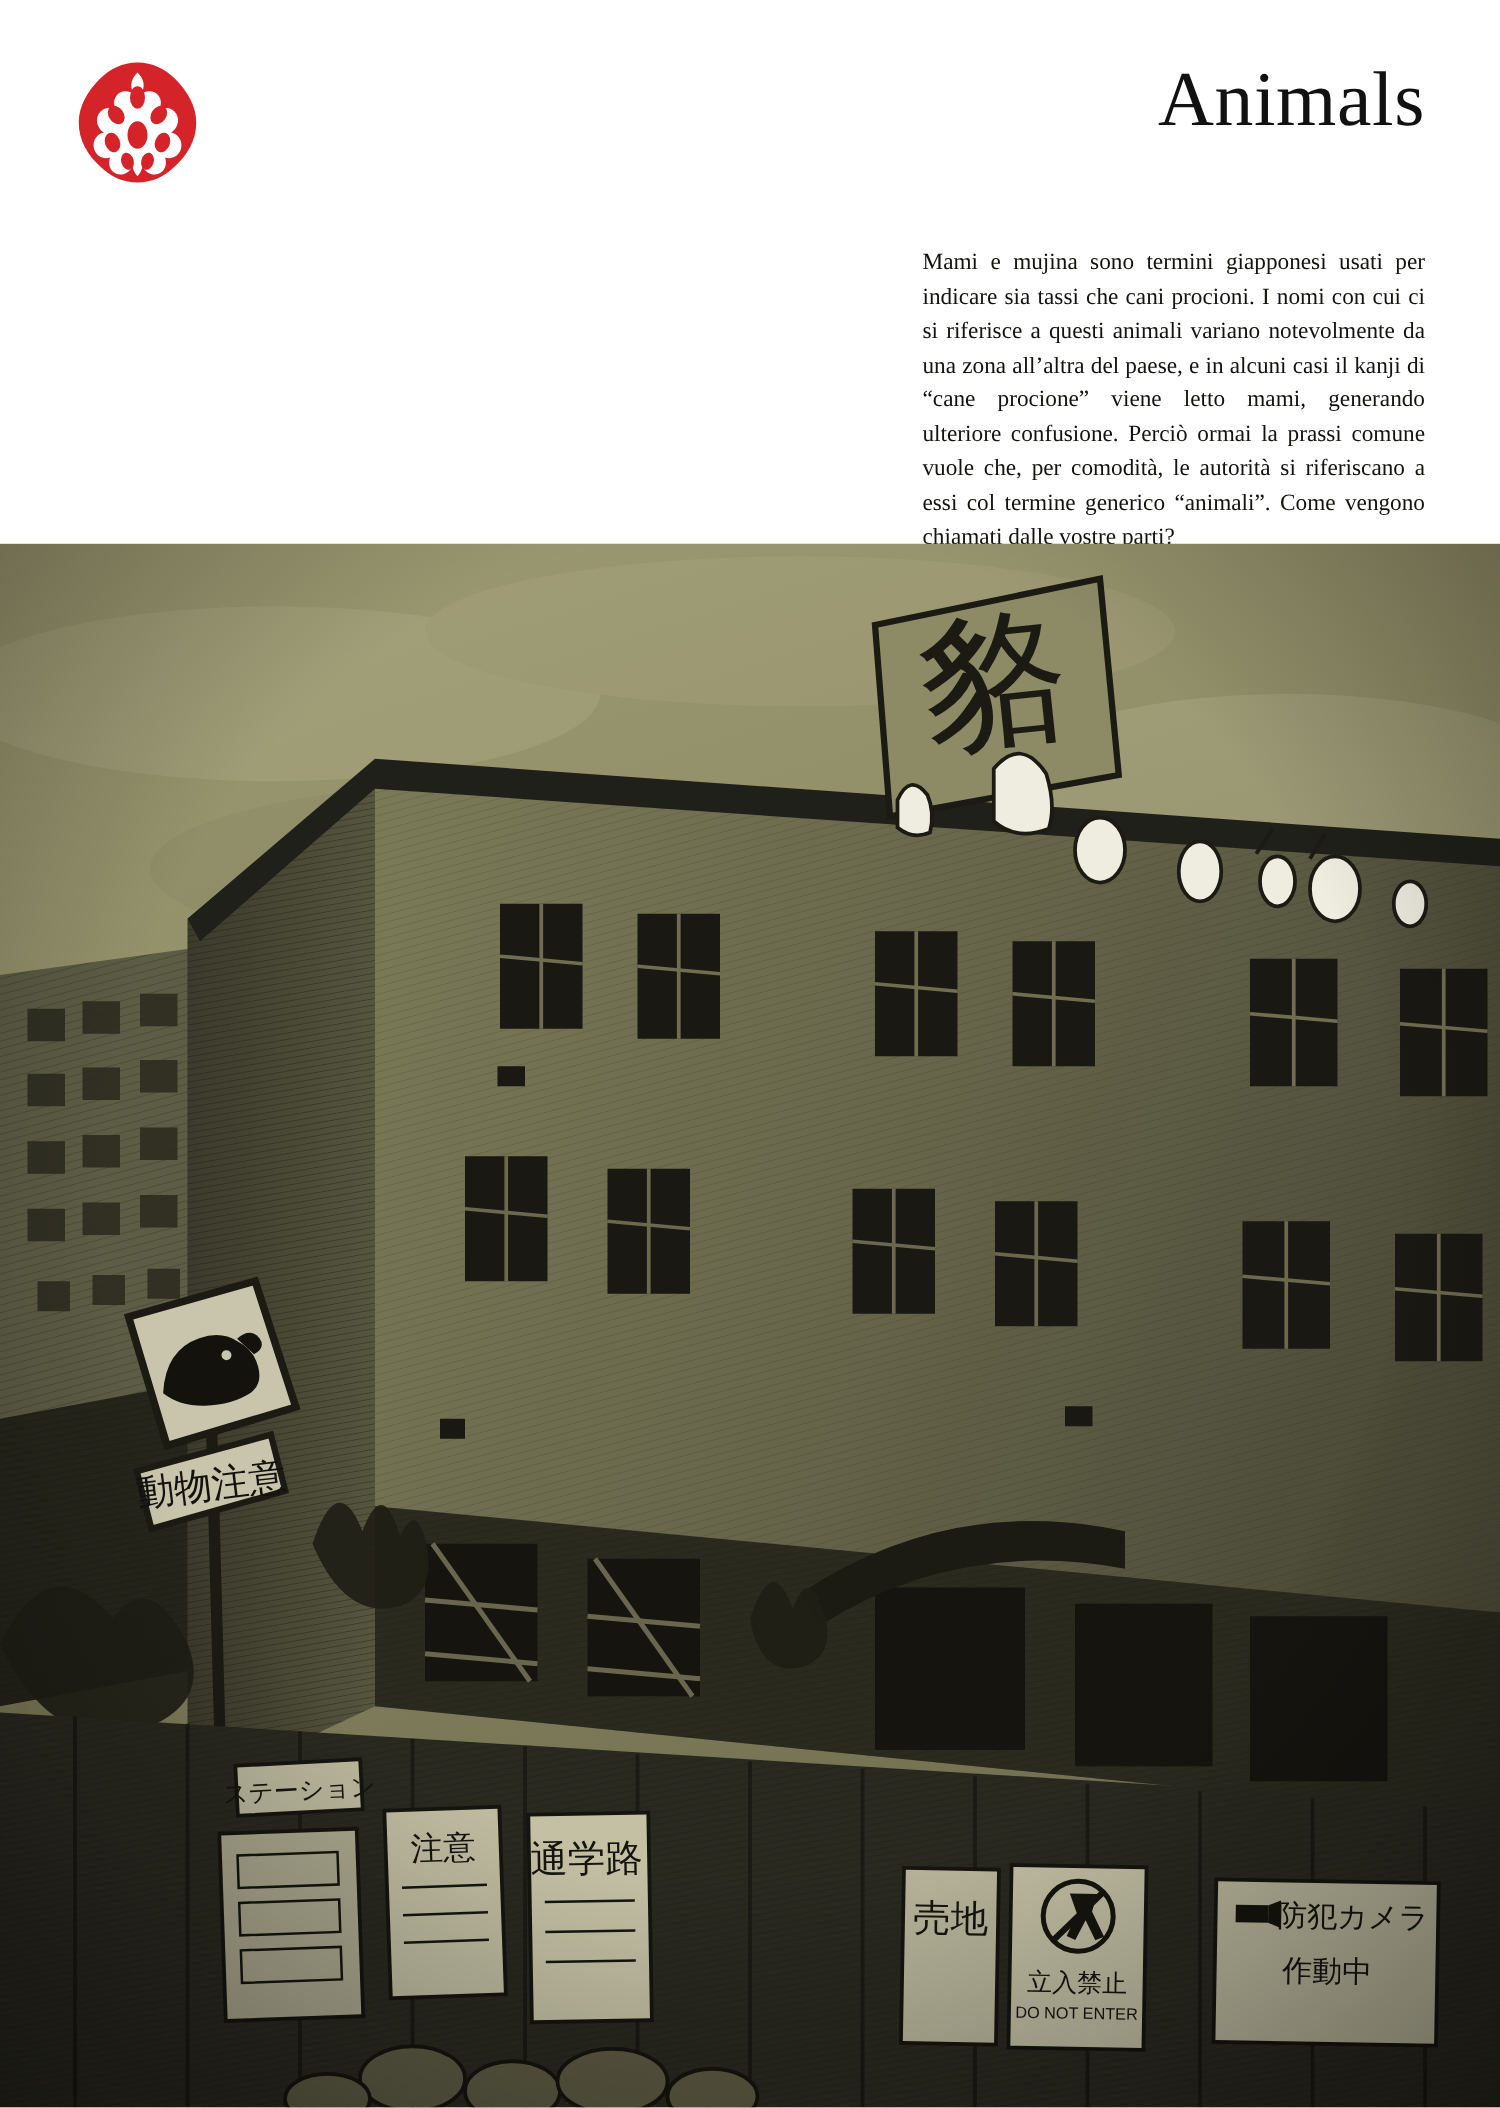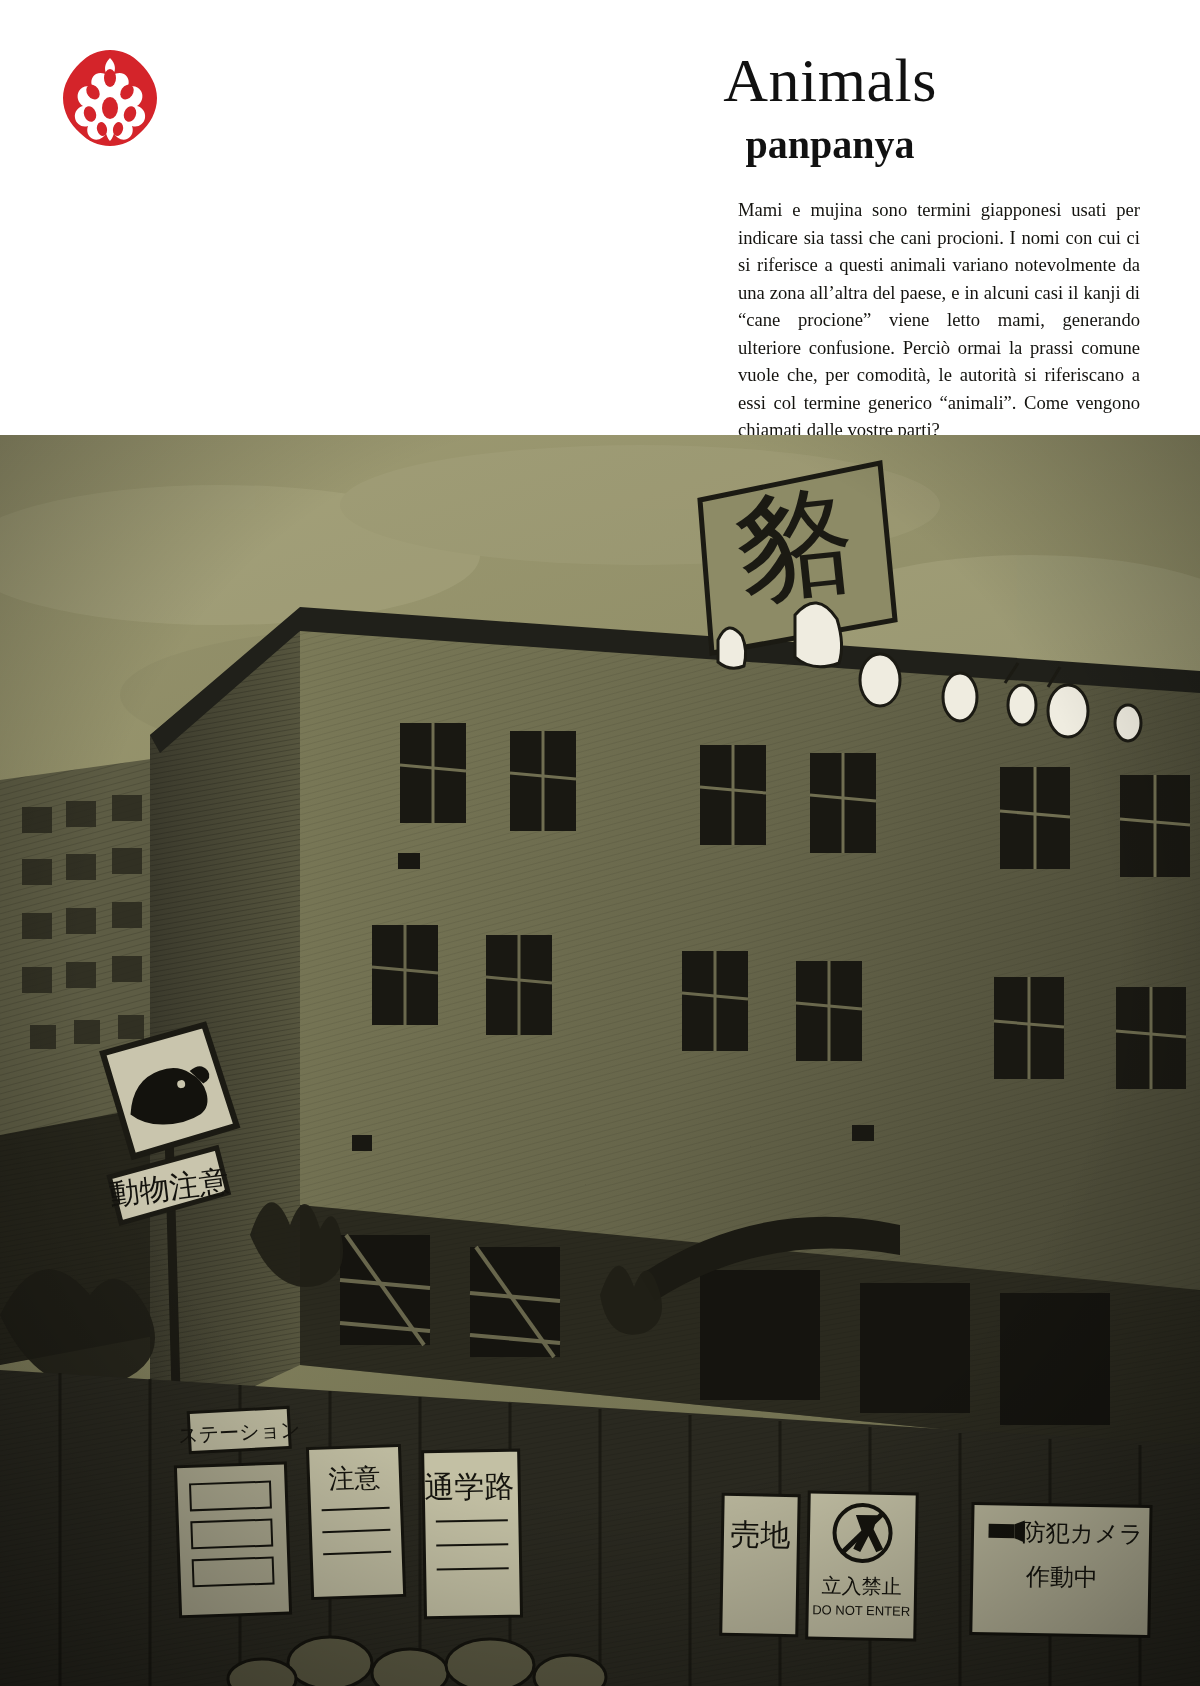--- a/index.html
+++ b/index.html
@@ -31,21 +31,21 @@
     top: 48px;
     width: 100px;
     height: 100px;
   }
 
   .title-block {
     position: absolute;
     right: 60px;
     top: 45px;
     width: 620px;
-    text-align: center;
+    text-align: right;
   }
   .book-title {
     font-family: "Liberation Serif", serif;
     font-size: 62px;
     line-height: 70px;
     letter-spacing: 0.5px;
     color: #111111;
     margin: 0;
     font-weight: normal;
   }
@@ -105,21 +105,20 @@
         <ellipse cx="70" cy="66" rx="6" ry="8" transform="rotate(20 70 66)"></ellipse>
         <ellipse cx="50" cy="60" rx="8" ry="11"></ellipse>
         <ellipse cx="42" cy="81" rx="5" ry="7" transform="rotate(-15 42 81)"></ellipse>
         <ellipse cx="58" cy="81" rx="5" ry="7" transform="rotate(15 58 81)"></ellipse>
       </g>
     </svg>
   </div>
 
   <div class="title-block">
     <h1 class="book-title">Animals</h1>
-    <div class="book-author">panpanya</div>
   </div>
 
   <div class="blurb">
     <span class="it">Mami</span><span> e </span><span class="it">mujina</span><span> sono termini giapponesi usati per indicare sia tassi che cani procioni. I nomi con cui ci si riferisce a questi animali variano notevolmente da una zona all’altra del paese, e in alcuni casi il </span><span class="it">kanji</span><span> di “cane procione” viene letto </span><span class="it">mami</span><span>, generando ulteriore confusione. Perciò ormai la prassi comune vuole che, per comodità, le autorità si riferiscano a essi col termine generico “animali”. Come vengono chiamati dalle vostre parti?</span>
   </div>
 </div>
 
 <div class="artwork">
   <svg class="art-svg" viewBox="0 0 1200 1251" preserveAspectRatio="none">
     <defs>

